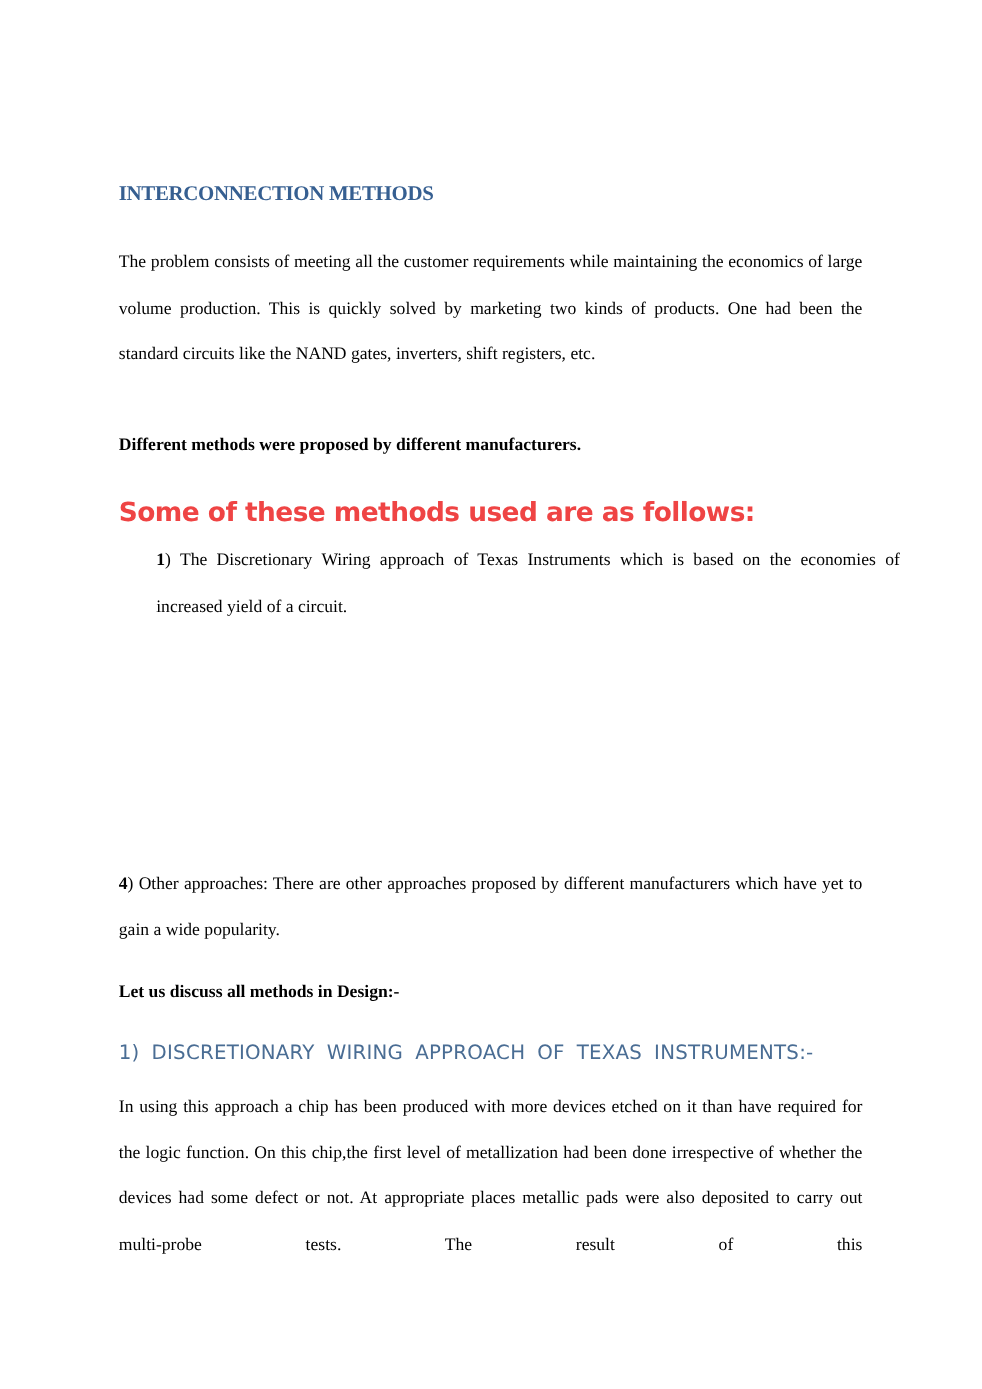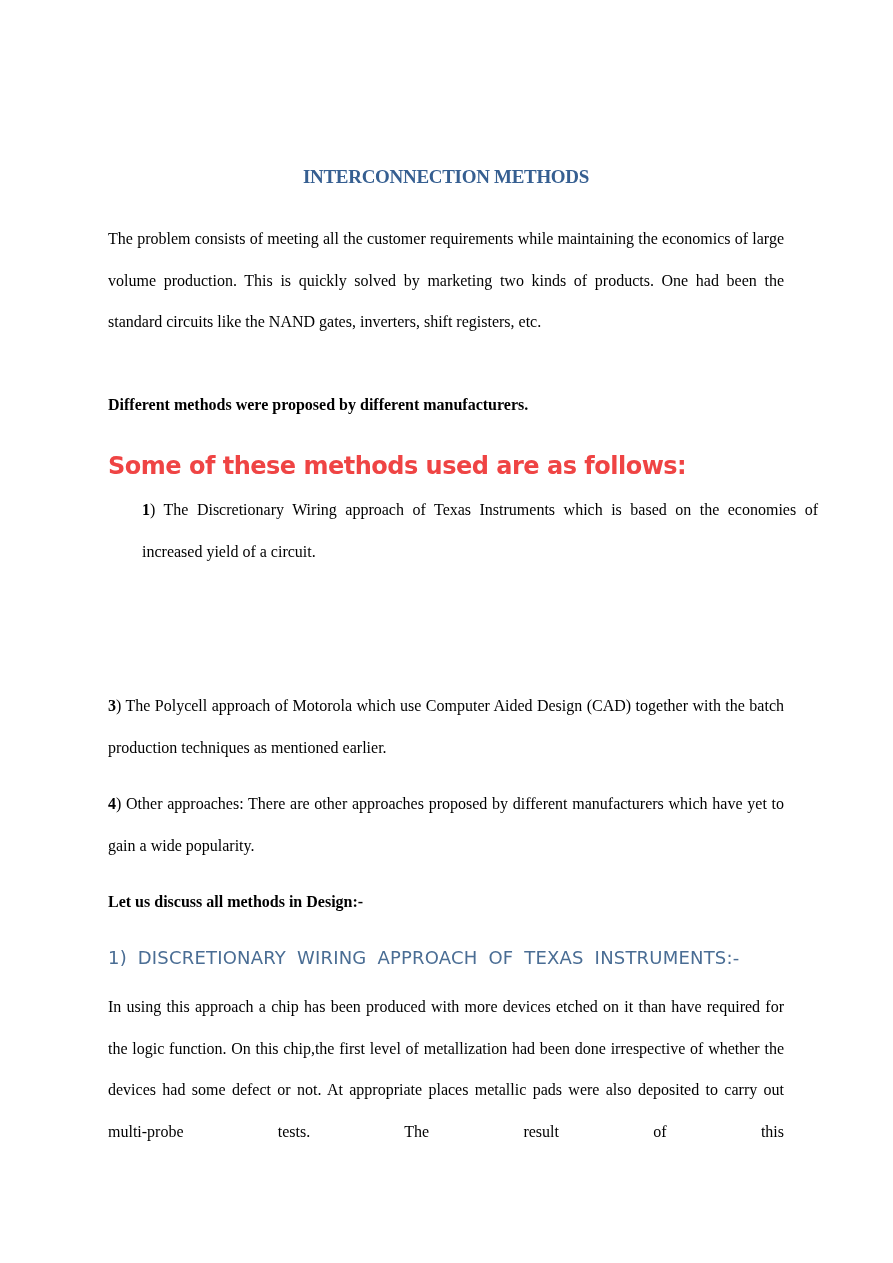--- a/index.html
+++ b/index.html
@@ -1,21 +1,21 @@
 <!DOCTYPE html>
 <html><head>
   <meta charset="utf-8">
   <style>
     html, body { margin: 0; padding: 0; background: #ffffff; }
     body { width: 893px; height: 1263px; position: relative; overflow: hidden; }
     .page { position: absolute; left: 0; top: 0; width: 893px; height: 1263px; background: #fff; }
     .abs { position: absolute; left: 108px; width: 676px; margin: 0; }
     .h-main {
       font-family: "Liberation Serif", serif; font-weight: bold; font-size: 19px;
-      color: #365f91; letter-spacing: -0.3px; top: 166px; text-align: center;
+      color: #365f91; letter-spacing: -0.3px; top: 166px;
     }
     .body-text {
       font-family: "Liberation Serif", serif; font-size: 16px; color: #000;
       line-height: 41.5px; text-align: justify; text-align-last: left;
     }
     .body-text.last-justify { text-align-last: justify; }
     .bold { font-weight: bold; }
     .h-sub {
       font-family: "DejaVu Sans", sans-serif; font-weight: bold; font-size: 24px;
       color: #ef4444; letter-spacing: -0.5px;
@@ -35,21 +35,20 @@
 
   <p class="abs body-text bold" style="top:384px;">Different methods were proposed by different manufacturers.</p>
 
   <p class="abs body-text" style="top:218px;">The problem consists of meeting all the customer requirements while maintaining the economics of large volume production. This is quickly solved by marketing two kinds of products. One had been the standard circuits like the NAND gates, inverters, shift registers, etc.</p>
 
   <h2 class="abs h-sub" style="top:452px;">Some of these methods used are as follows:</h2>
 
   <p class="abs body-text" style="top:489px;margin-left:34px;"><span class="num">1</span><span>) The Discretionary Wiring approach of Texas Instruments which is based on the economies of increased yield of a circuit.</span></p>
 
 
-  <p class="abs body-text" style="top:685px;"><span class="num">3</span><span>) The Polycell approach of Motorola which use Computer Aided Design (CAD) together with the batch production techniques as mentioned earlier.</span></p>
 
   <p class="abs body-text" style="top:783px;"><span class="num">4</span><span>) Other approaches: There are other approaches proposed by different manufacturers which have yet to gain a wide popularity.</span></p>
 
   <p class="abs body-text bold" style="top:881px;">Let us discuss all methods in Design:-</p>
 
   <h2 class="abs h-section" style="top:947px;">1) DISCRETIONARY WIRING APPROACH OF TEXAS INSTRUMENTS:-</h2>
 
   <p class="abs body-text last-justify" style="top:986px;">In using this approach a chip has been produced with more devices etched on it than have required for the logic function. On this chip,the first level of metallization had been done irrespective of whether the devices had some defect or not. At appropriate places metallic pads were also deposited to carry out multi-probe tests. The result of this</p>
 
 </div>

